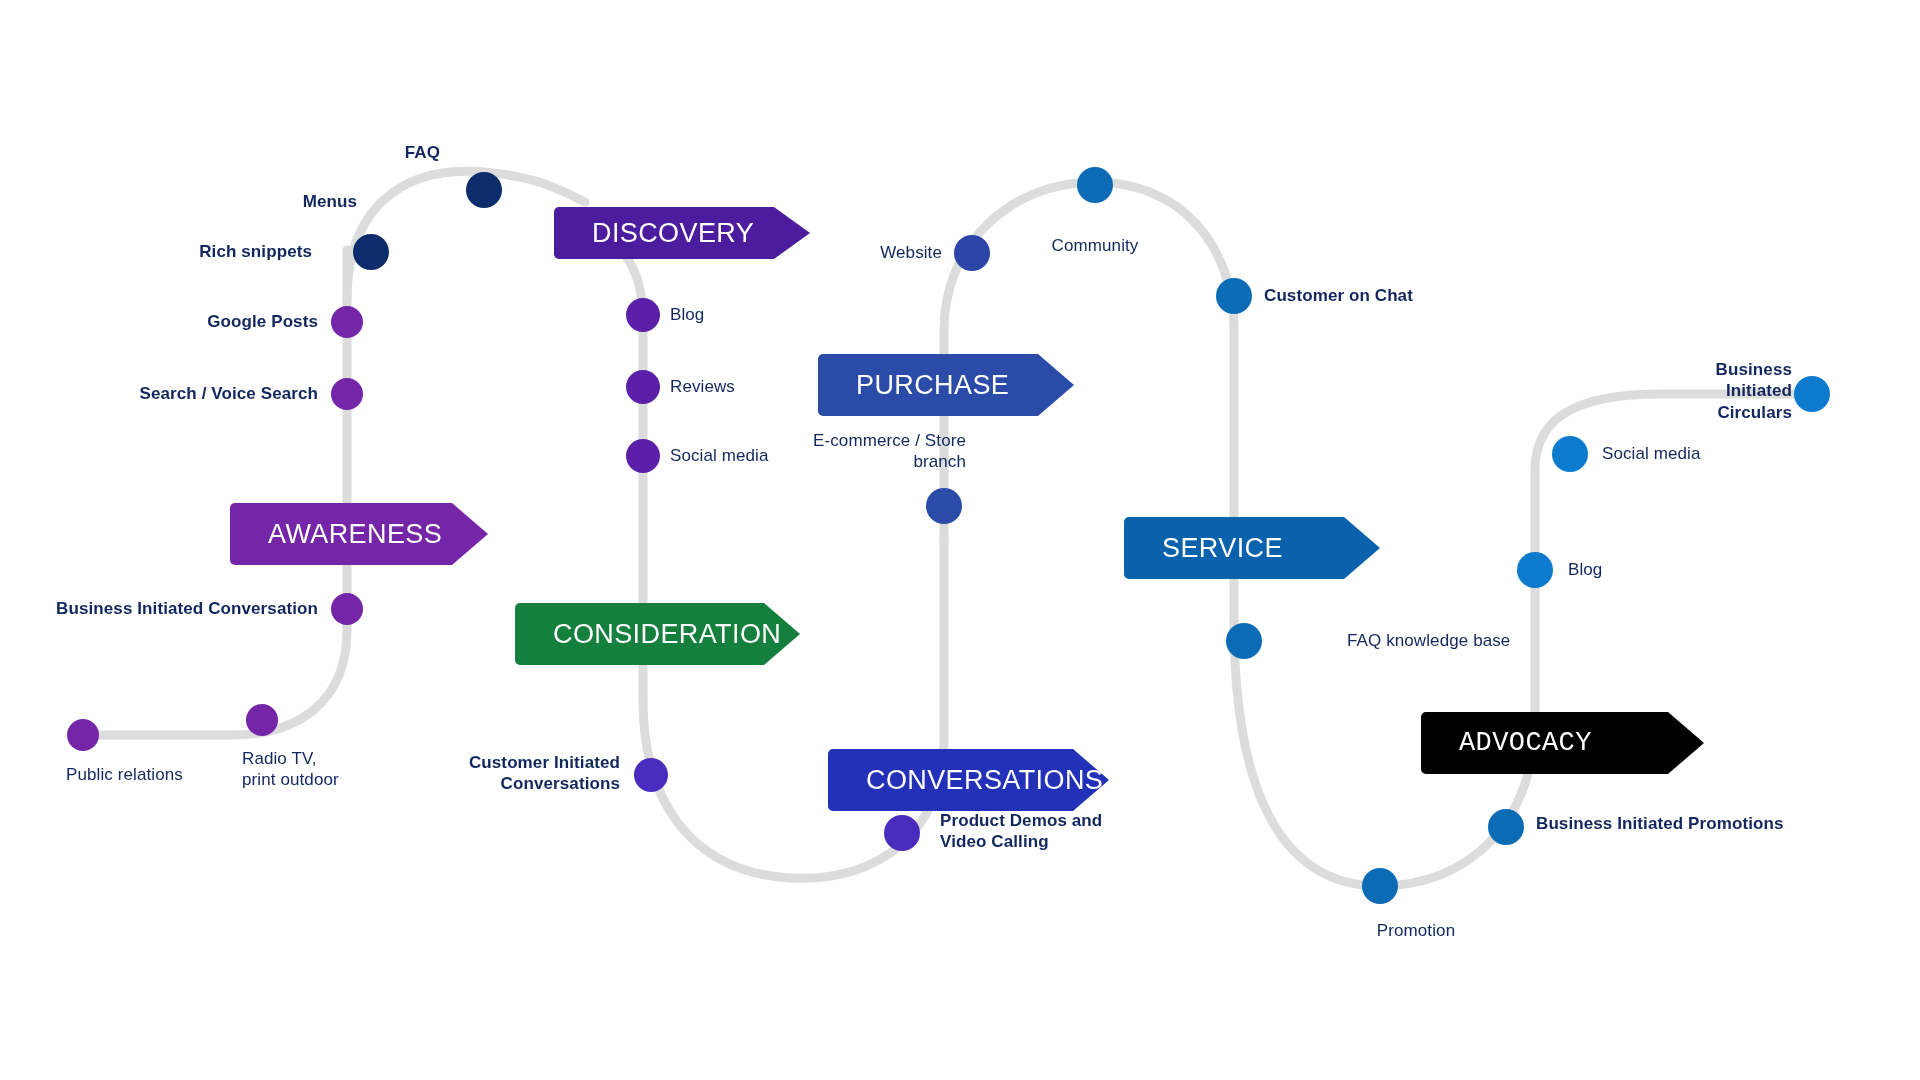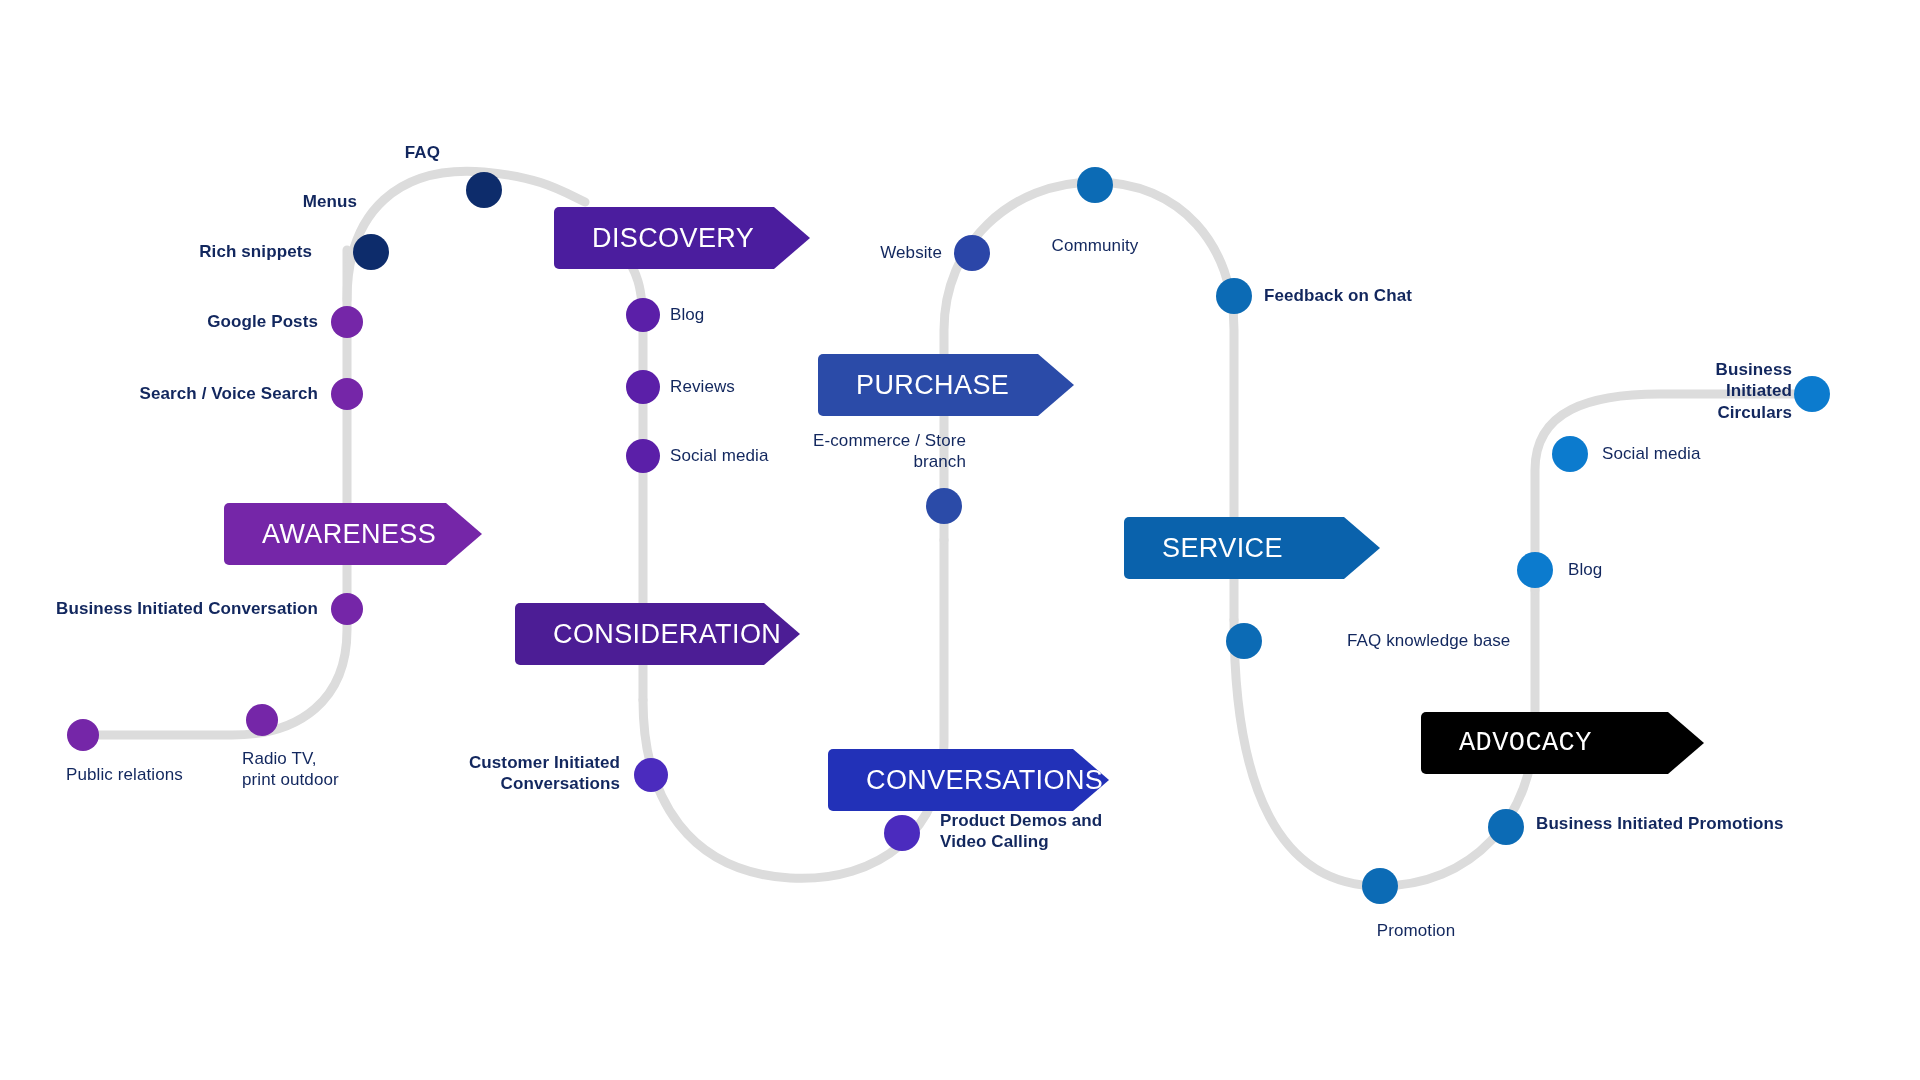--- a/index.html
+++ b/index.html
@@ -65,27 +65,27 @@
 
       <path d="M 944 540 L 944 330 C 944 245 1010 182 1095 182 C 1180 182 1234 245 1234 330 L 1234 620"></path>
 
       <path d="M 1234 620 C 1234 790 1280 886 1380 886 C 1470 886 1535 820 1535 720 L 1535 590"></path>
 
       <path d="M 1535 590 L 1535 470 C 1535 410 1590 394 1660 394 L 1812 394"></path>
     </g>
   </svg>
 
   <div id="banners">
-      <div class="banner" style="left: 224px; top: 503px; width: 258px; height: 62px; background: rgb(117, 38, 168); clip-path: polygon(0px 0px, calc(100% - 36px) 0px, 100% 50%, calc(100% - 36px) 100%, 0px 100%);">
+      <div class="banner" style="left: 230px; top: 503px; width: 258px; height: 62px; background: rgb(117, 38, 168); clip-path: polygon(0px 0px, calc(100% - 36px) 0px, 100% 50%, calc(100% - 36px) 100%, 0px 100%);">
         <span>AWARENESS</span>
       </div>
-      <div class="banner" style="left: 554px; top: 207px; width: 256px; height: 62px; background: rgb(75, 29, 158); clip-path: polygon(0px 0px, calc(100% - 36px) 0px, 100% 50%, calc(100% - 36px) 100%, 0px 100%);">
+      <div class="banner" style="left: 554px; top: 207px; width: 256px; height: 52px; background: rgb(75, 29, 158); clip-path: polygon(0px 0px, calc(100% - 36px) 0px, 100% 50%, calc(100% - 36px) 100%, 0px 100%);">
         <span>DISCOVERY</span>
       </div>
-      <div class="banner" style="left: 515px; top: 603px; width: 285px; height: 62px; background: #4c1d95; clip-path: polygon(0px 0px, calc(100% - 36px) 0px, 100% 50%, calc(100% - 36px) 100%, 0px 100%);">
+      <div class="banner" style="left: 515px; top: 603px; width: 285px; height: 62px; background: #15803d; clip-path: polygon(0px 0px, calc(100% - 36px) 0px, 100% 50%, calc(100% - 36px) 100%, 0px 100%);">
         <span>CONSIDERATION</span>
       </div>
       <div class="banner" style="left: 818px; top: 354px; width: 256px; height: 62px; background: rgb(43, 75, 168); clip-path: polygon(0px 0px, calc(100% - 36px) 0px, 100% 50%, calc(100% - 36px) 100%, 0px 100%);">
         <span>PURCHASE</span>
       </div>
       <div class="banner" style="left: 828px; top: 749px; width: 281px; height: 62px; background: rgb(34, 49, 184); clip-path: polygon(0px 0px, calc(100% - 36px) 0px, 100% 50%, calc(100% - 36px) 100%, 0px 100%);">
         <span>CONVERSATIONS</span>
       </div>
       <div class="banner" style="left: 1124px; top: 517px; width: 256px; height: 62px; background: rgb(10, 98, 172); clip-path: polygon(0px 0px, calc(100% - 36px) 0px, 100% 50%, calc(100% - 36px) 100%, 0px 100%);">
         <span>SERVICE</span>
@@ -125,21 +125,21 @@
       <div class="lbl lt bold" style="left: 940px; top: 810px;">Product Demos and
 Video Calling</div>
       <div class="node" style="left: 944px; top: 506px; width: 36px; height: 36px; background: rgb(43, 75, 168);"></div>
       <div class="lbl rt" style="left: 966px; top: 430px;">E-commerce / Store
 branch</div>
       <div class="node" style="left: 972px; top: 253px; width: 36px; height: 36px; background: rgb(43, 70, 168);"></div>
       <div class="lbl r" style="left: 942px; top: 253px;">Website</div>
       <div class="node" style="left: 1095px; top: 185px; width: 36px; height: 36px; background: rgb(12, 107, 181);"></div>
       <div class="lbl c" style="left: 1095px; top: 230px;">Community</div>
       <div class="node" style="left: 1234px; top: 296px; width: 36px; height: 36px; background: rgb(12, 107, 181);"></div>
-      <div class="lbl l bold" style="left: 1264px; top: 296px;">Feedback on Chat</div>
+      <div class="lbl l bold" style="left: 1264px; top: 296px;">Customer on Chat</div>
       <div class="node" style="left: 1244px; top: 641px; width: 36px; height: 36px; background: rgb(12, 107, 181);"></div>
       <div class="lbl l" style="left: 1347px; top: 641px;">FAQ knowledge base</div>
       <div class="node" style="left: 1380px; top: 886px; width: 36px; height: 36px; background: rgb(12, 107, 181);"></div>
       <div class="lbl ct" style="left: 1380px; top: 920px;">Promotion</div>
       <div class="node" style="left: 1506px; top: 827px; width: 36px; height: 36px; background: rgb(12, 107, 181);"></div>
       <div class="lbl l bold" style="left: 1536px; top: 824px;">Business Initiated Promotions</div>
       <div class="node" style="left: 1535px; top: 570px; width: 36px; height: 36px; background: rgb(12, 123, 206);"></div>
       <div class="lbl l" style="left: 1568px; top: 570px;">Blog</div>
       <div class="node" style="left: 1570px; top: 454px; width: 36px; height: 36px; background: rgb(12, 123, 206);"></div>
       <div class="lbl l" style="left: 1602px; top: 454px;">Social media</div>

